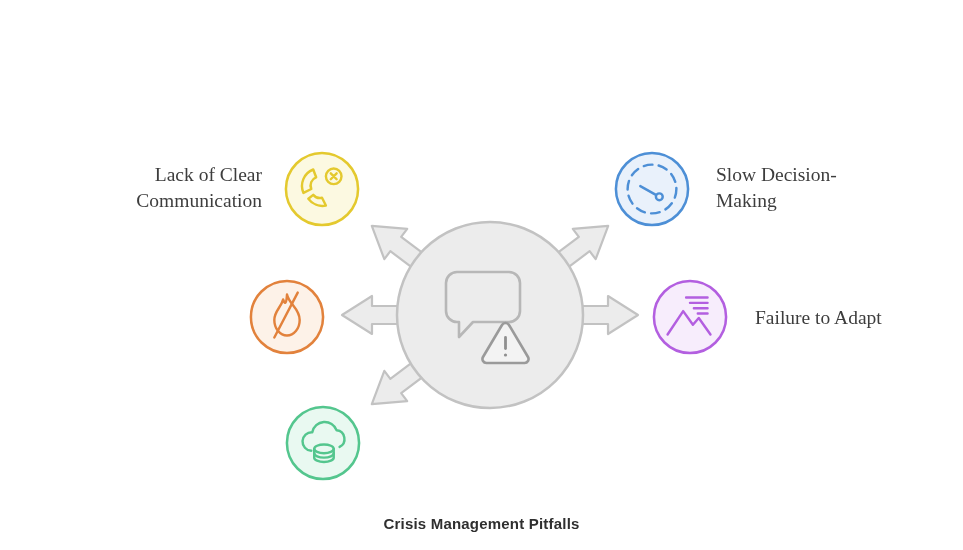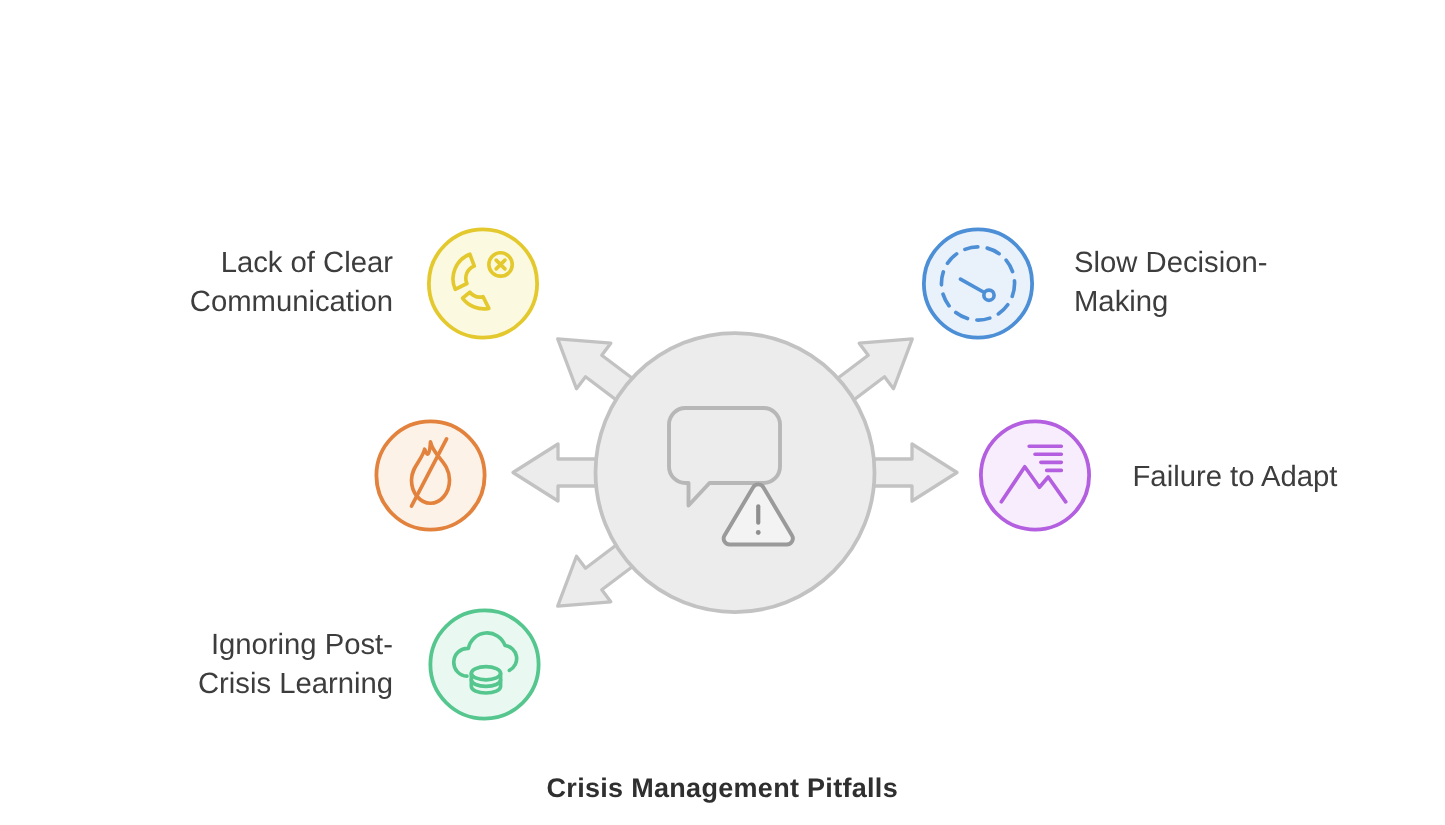--- a/index.html
+++ b/index.html
@@ -16,38 +16,39 @@
   .hub-excl { fill:none; stroke:#8f8f8f; stroke-width:2.8; stroke-linecap:round; }
 
   .node-icon { position:absolute; width:78px; height:78px; }
   .node-icon .ring { fill:var(--bg); stroke:var(--c); stroke-width:2.6; }
   .node-icon .glyph { fill:none; stroke:var(--c); stroke-width:2.5; stroke-linecap:round; stroke-linejoin:round; }
   .node-icon .glyph-dash { fill:none; stroke:var(--c); stroke-width:2.5; stroke-linecap:round; stroke-dasharray:9 6.5; }
 
   .label {
     position:absolute; font-size:19.5px; line-height:1.34; color:var(--text);
     white-space:pre-line;
+    font-family:Liberation Serif, serif;
   }
   .label.r { text-align:right; }
   .label.l { text-align:left; }
   .label-0 { left:40px;  top:162px; width:222px; }
   .label-1 { left:20px;  top:290px; width:205px; }
   .label-2 { left:40px;  top:417px; width:222px; }
   .label-3 { left:716px; top:162px; width:230px; }
   .label-4 { left:755px; top:305px; width:220px; }
 
   .icon-0 { left:283px; top:150px; }
   .icon-1 { left:248px; top:278px; }
   .icon-2 { left:284px; top:404px; }
   .icon-3 { left:613px; top:150px; }
   .icon-4 { left:651px; top:278px; }
 
   .diagram-title {
     position:absolute; left:0; top:515px; width:963px; text-align:center;
-    font-size:18px; font-weight:bold; color:var(--title); letter-spacing:0.2px;
+    font-size:15px; font-weight:bold; color:var(--title); letter-spacing:0.2px;
   }
 </style>
 </head>
 <body>
 
 <div class="canvas" style="--text: #3d3d3d; --title: #2f2f2f; --hub-fill: #ececec; --hub-stroke: #c2c2c2; --glyph: #9a9a9a;">
 
   <svg class="center-graphic" viewBox="0 0 300 300" aria-hidden="true">
     <defs>
       <polygon id="arrow" points="62,-9 118,-9 118,-19 148,0 118,19 118,9 62,9"></polygon>
@@ -98,20 +99,18 @@
   </svg>
 
   <svg class="node-icon icon-4" viewBox="0 0 80 80" style="--c: #b35fe0; --bg: #f7edfc;">
     <circle class="ring" cx="40" cy="40" r="37"></circle>
     <path class="glyph" d="M36,20 H58 M40,25.5 H58 M44,31 H58 M48,36.5 H58"></path>
     <path class="glyph" d="M17,58 L33,34 L43,48 L49,41 L61,58"></path>
   </svg>
 
   <div class="label r label-0">Lack of Clear
 Communication</div>
-  <div class="label r label-2">Ignoring Post-
-Crisis Learning</div>
   <div class="label l label-3">Slow Decision-
 Making</div>
   <div class="label l label-4">Failure to Adapt</div>
 
   <div class="diagram-title">Crisis Management Pitfalls</div>
 </div>
 
 </body></html>

